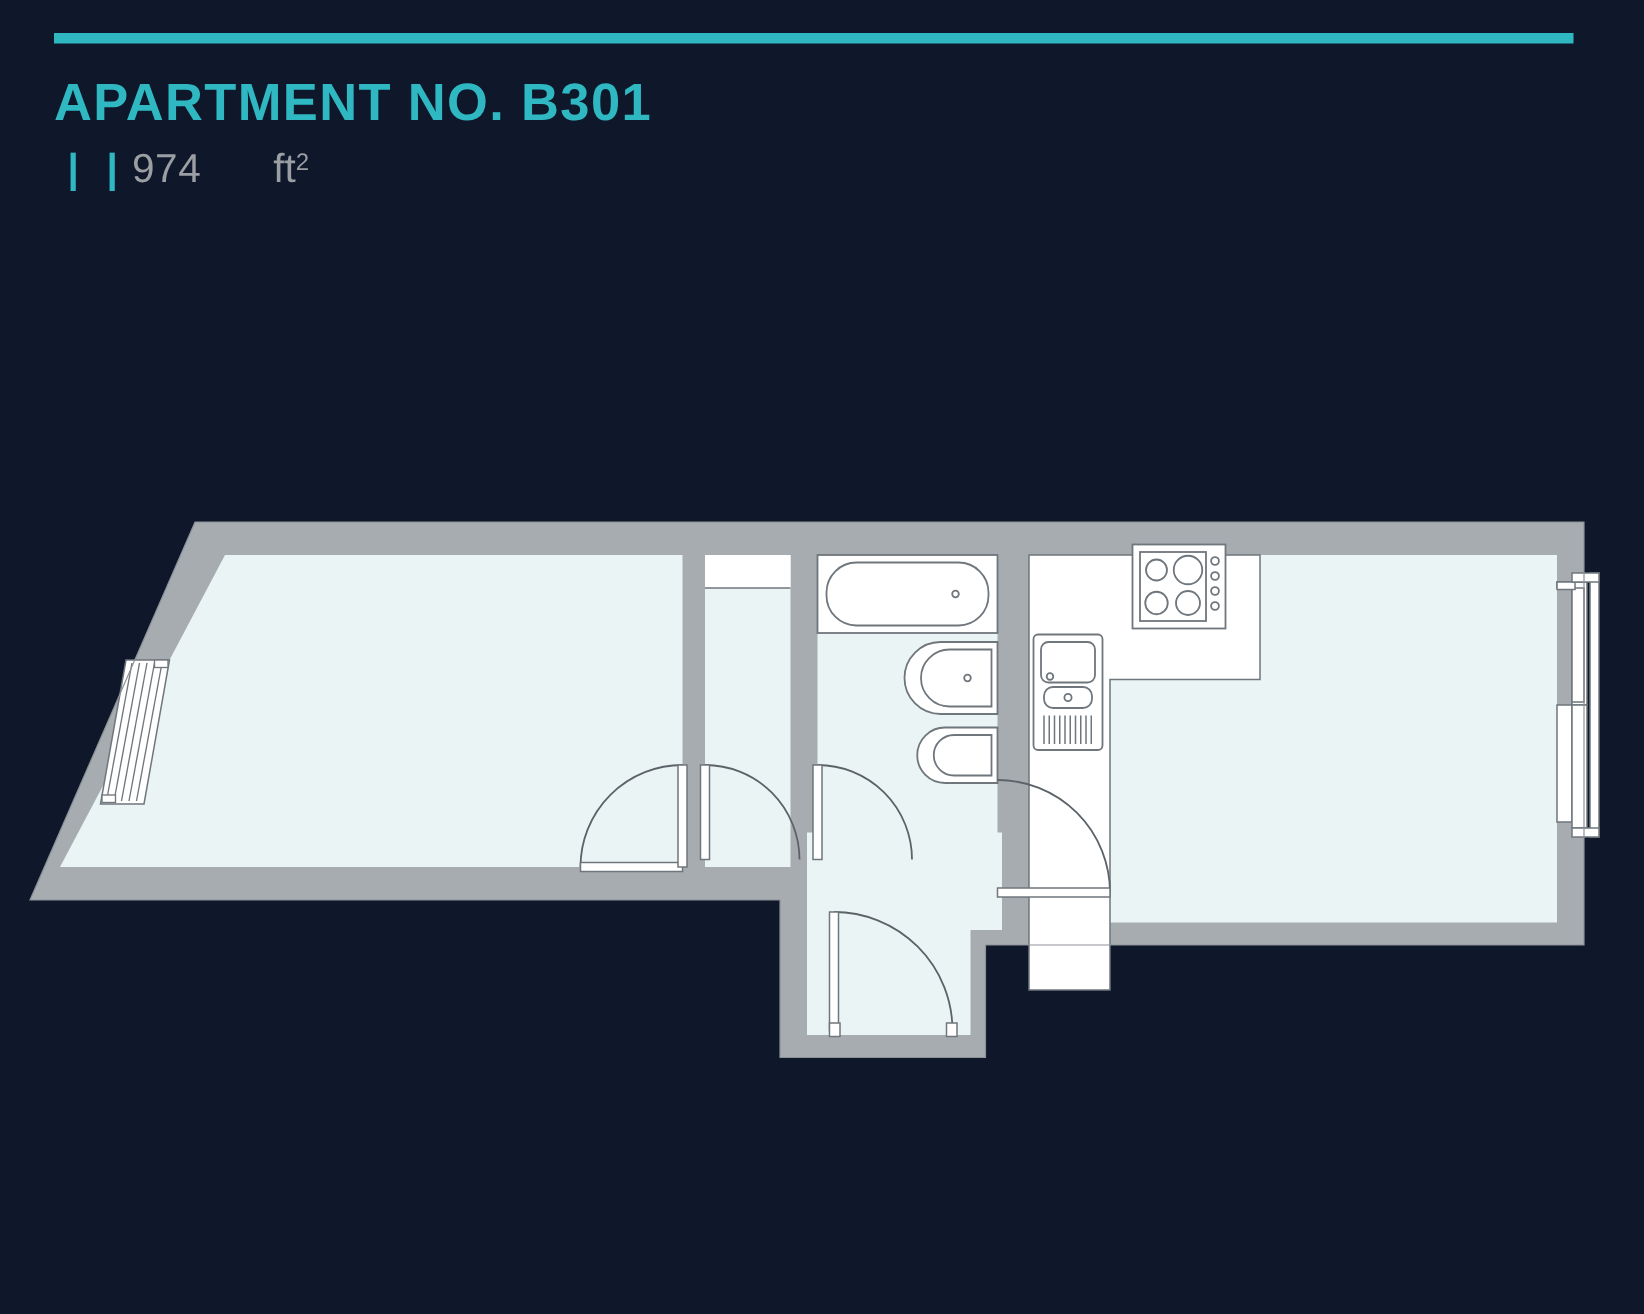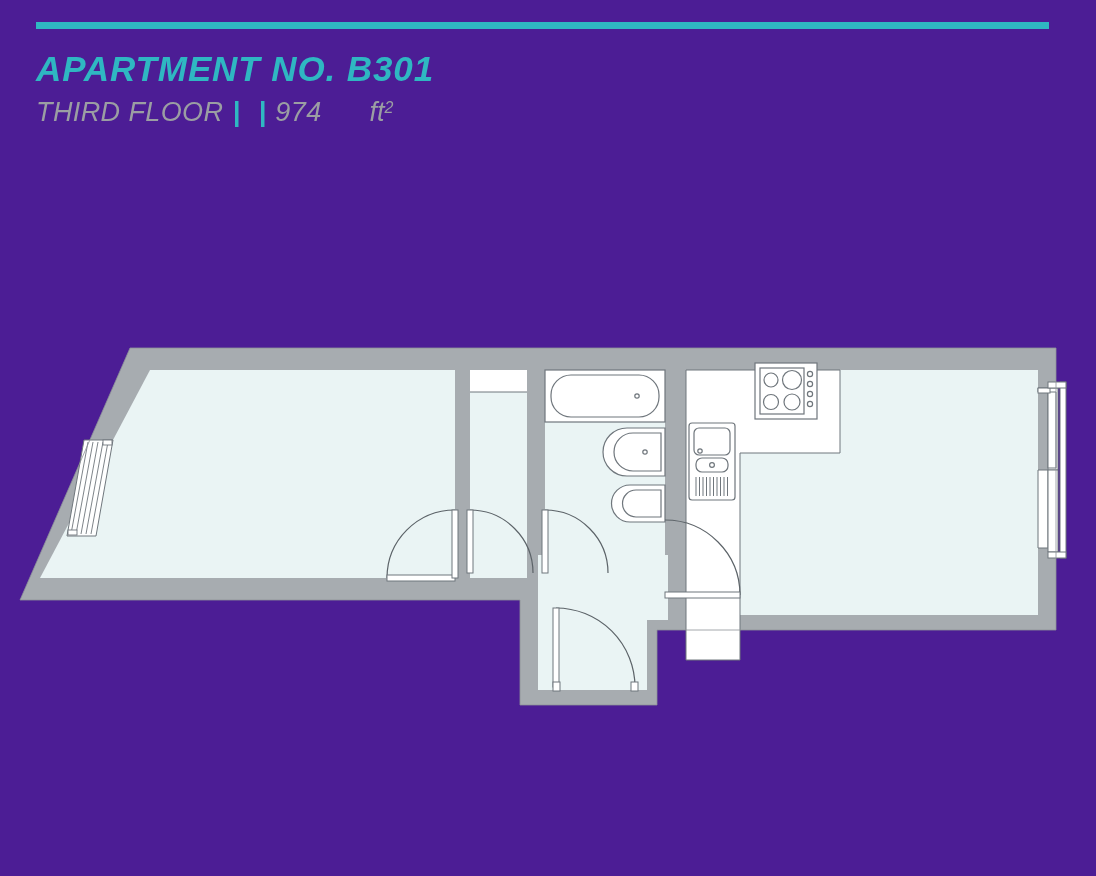--- a/index.html
+++ b/index.html
@@ -11,22 +11,21 @@
     width: 1096px;
     height: 876px;
     position: relative;
     font-family: "Liberation Sans", sans-serif;
     overflow: hidden;
   }
 
   #sheet {
     position: absolute;
     inset: 0;
-    background: #4c1d95;
-    font-style: italic;
+    background: #0f172a;
   }
 
   
   #header {
     position: absolute;
     left: 36px;
     top: 22px;
     width: 1020px;
   }
   #accent-rule {
@@ -80,21 +79,20 @@
 </style>
 </head>
 <body>
 
 <div id="sheet">
 
   <div id="header">
     <div id="accent-rule"></div>
     <div id="title">APARTMENT NO. B301</div>
     <div id="subtitle">
-      <span>THIRD FLOOR</span>
       <span class="sep">|</span>
       <span class="sep">|</span>
       <span>974</span>
         <span class="unit">ft</span>
         <span class="sup">2</span>
     </div>
   </div>
 
   <div id="plan-wrap">
     <svg id="plan" width="1096" height="400" viewBox="0 0 1096 400">

